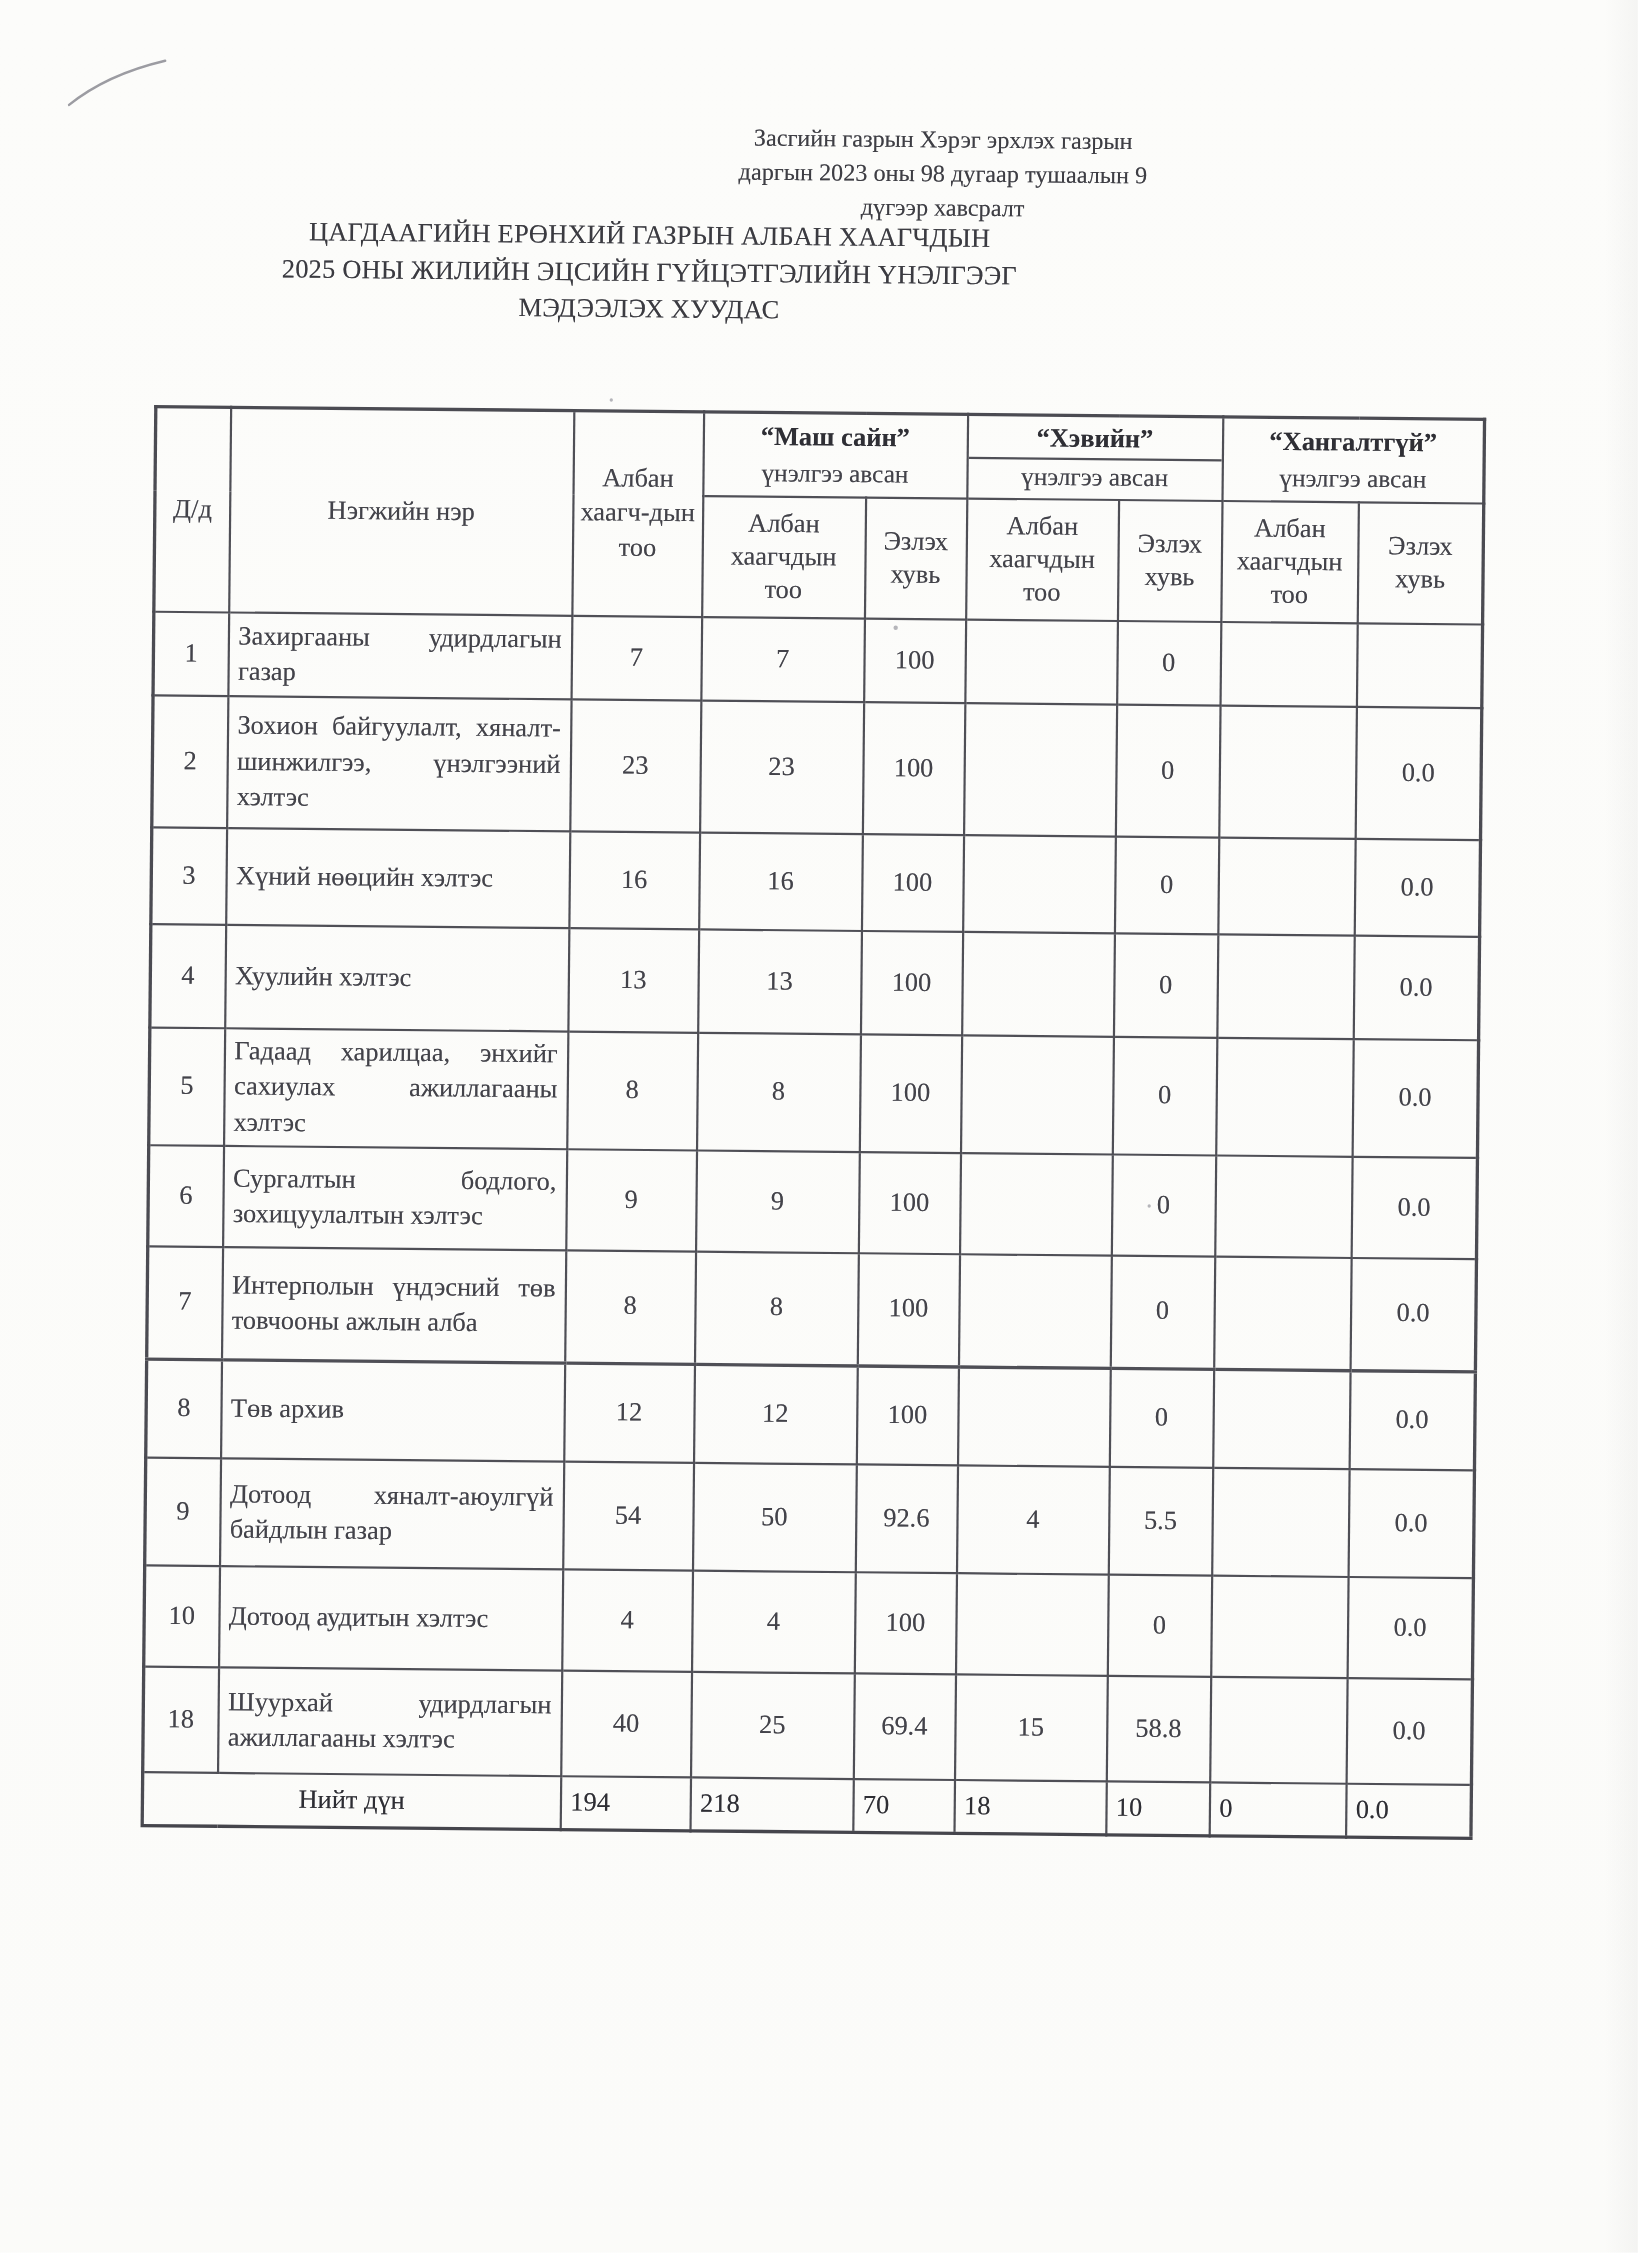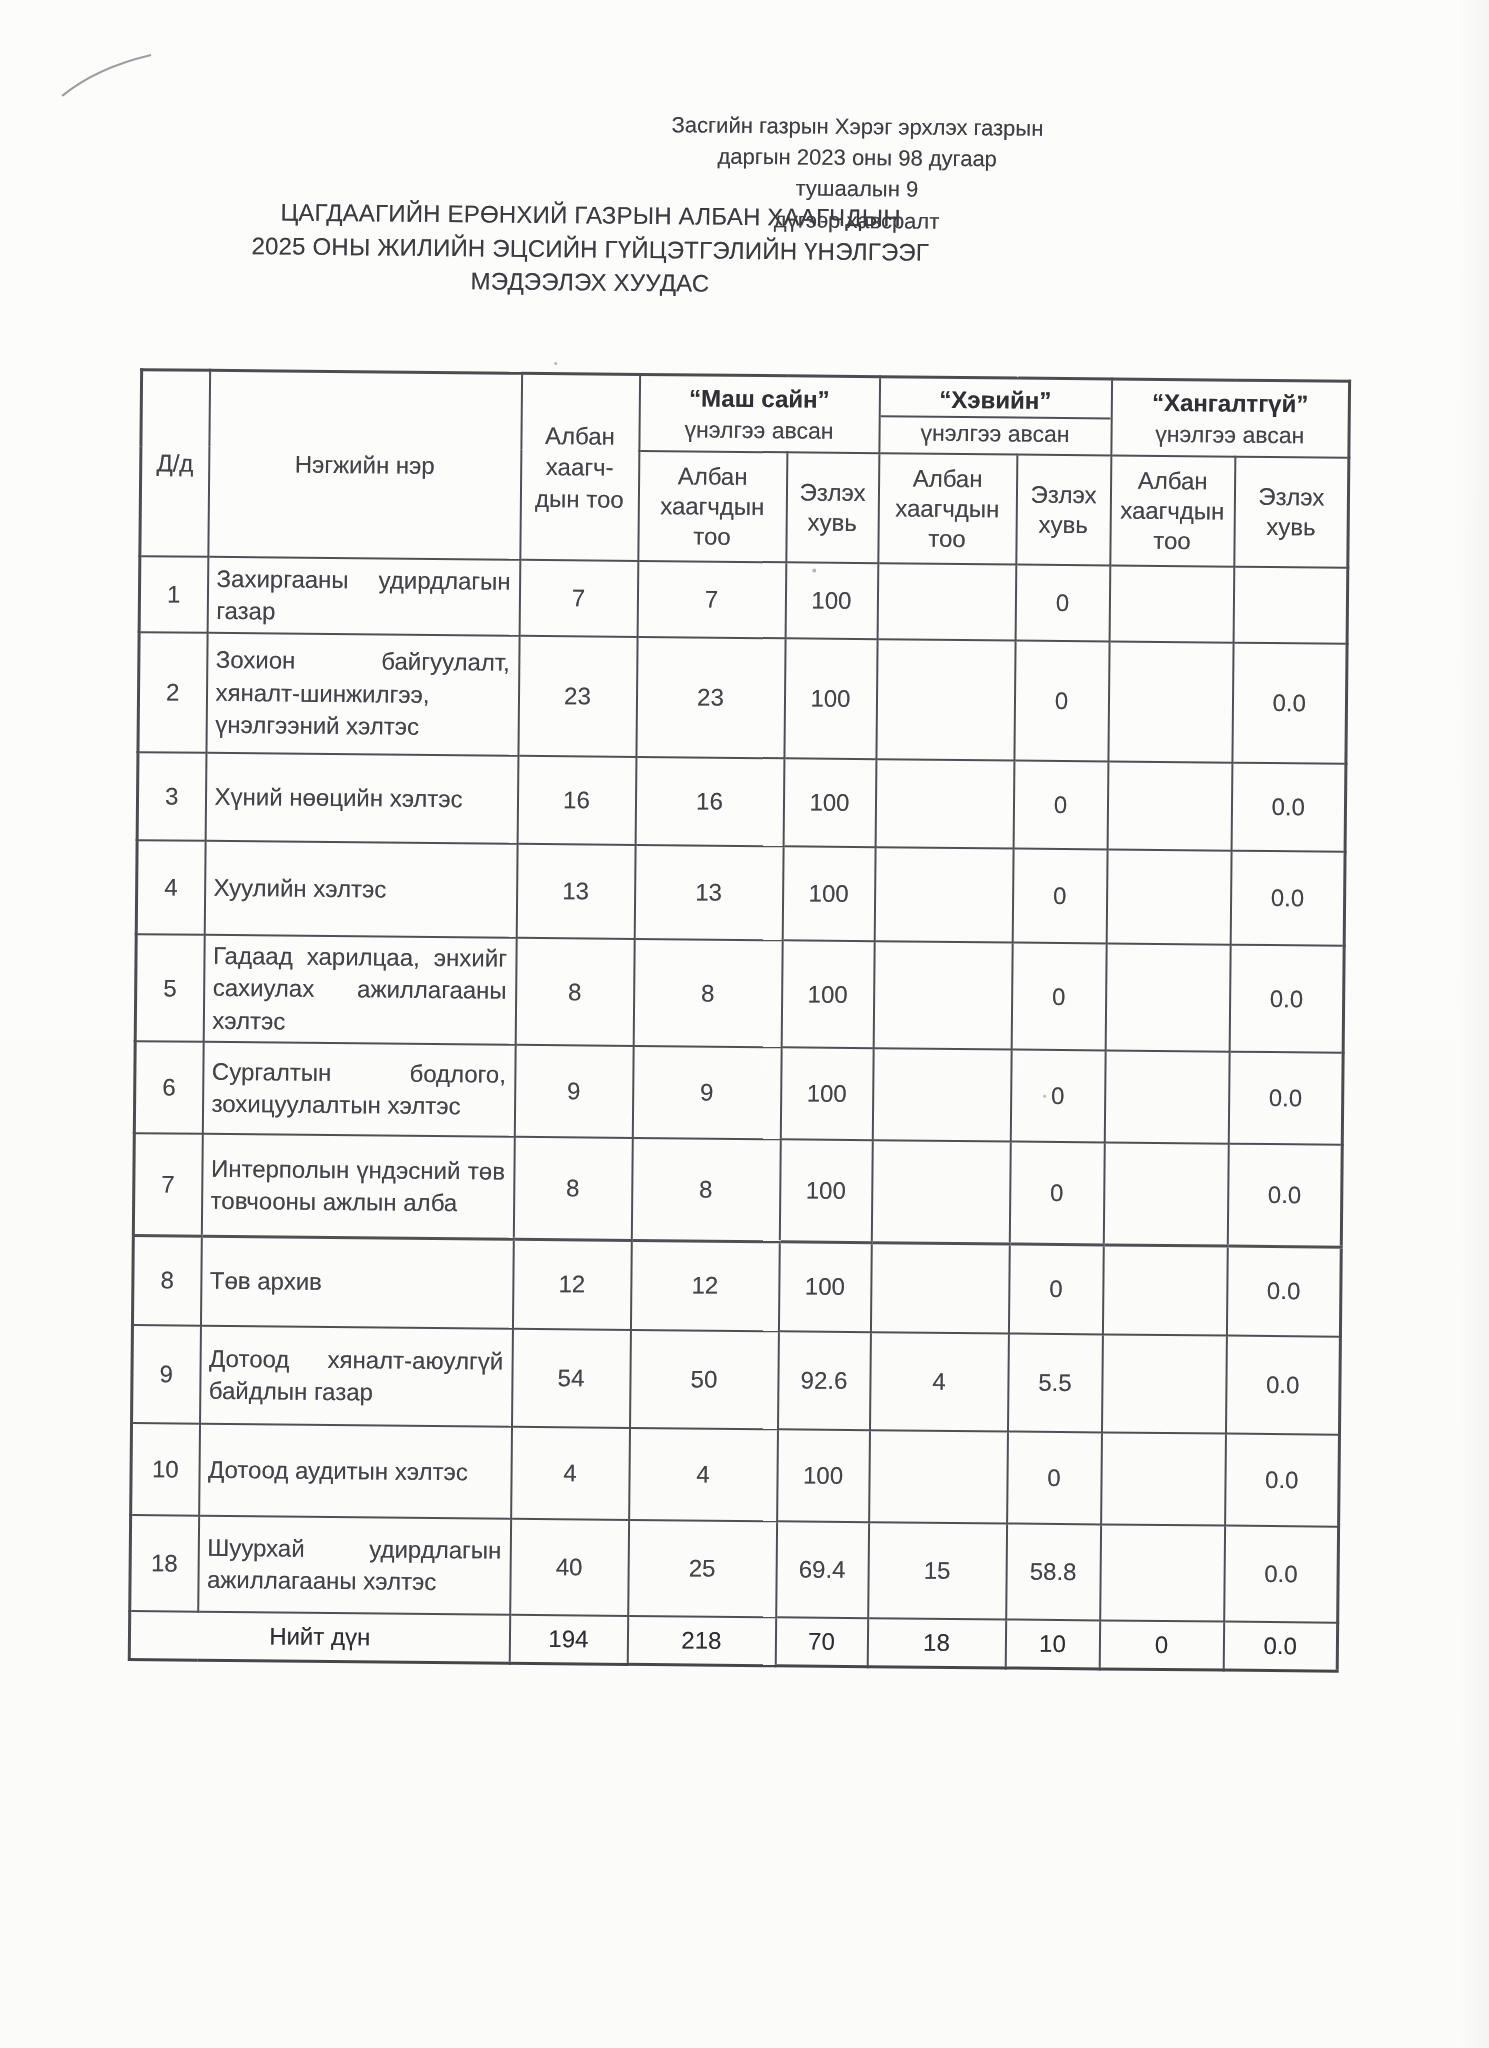--- a/index.html
+++ b/index.html
@@ -1,21 +1,21 @@
 <!DOCTYPE html>
 <html><head>
 <meta charset="utf-8">
 <style>
   html,body{margin:0;padding:0;background:#ffffff;}
   .sheet{
     position:relative;
     width:1489px;height:2048px;
     background:linear-gradient(to left, rgba(120,120,125,0.06), rgba(0,0,0,0) 2%),
                linear-gradient(180deg,#fcfcfa 0%,#fbfbf9 100%);
-    font-family:Liberation Sans, sans-serif;
+    font-family:Liberation Serif, serif;
     color:#45454b;
     overflow:hidden;
   }
   .tilt{
     position:absolute;inset:0;
     transform:rotate(0.55deg);
     transform-origin:8% 90%;
   }
   .txt{ text-shadow:0 0 0.6px rgba(70,70,78,0.55); }
 
@@ -58,21 +58,21 @@
     padding:6px 10px;line-height:1.35;
   }
   td.c-val{text-align:center;}
   .grp .g-label{display:block;font-weight:bold;color:#2f2f35;font-size:24px;line-height:1.3;padding-top:4px;}
   .grp .g-sub{display:block;font-size:23px;line-height:1.35;padding-bottom:3px;}
   th.grp{padding:0 !important;text-align:center;}
   th.grp.lined .g-label{border-bottom:2px solid #4f4f56;}
   tbody tr.thick-top td{border-top-width:3px;}
   tfoot td{height:38px;font-weight:bold;color:#2e2e34;}
   tfoot td.t-label{text-align:center;}
-  tfoot td.c-val{text-align:center;}
+  tfoot td.c-val{text-align:left;}
   tfoot tr{border-bottom:3px solid #45454c;}
 
   
   .speck{position:absolute;background:#b5b5ba;border-radius:50%;}
 </style>
 </head>
 <body>
 
 <div class="sheet">
   <div class="tilt">

